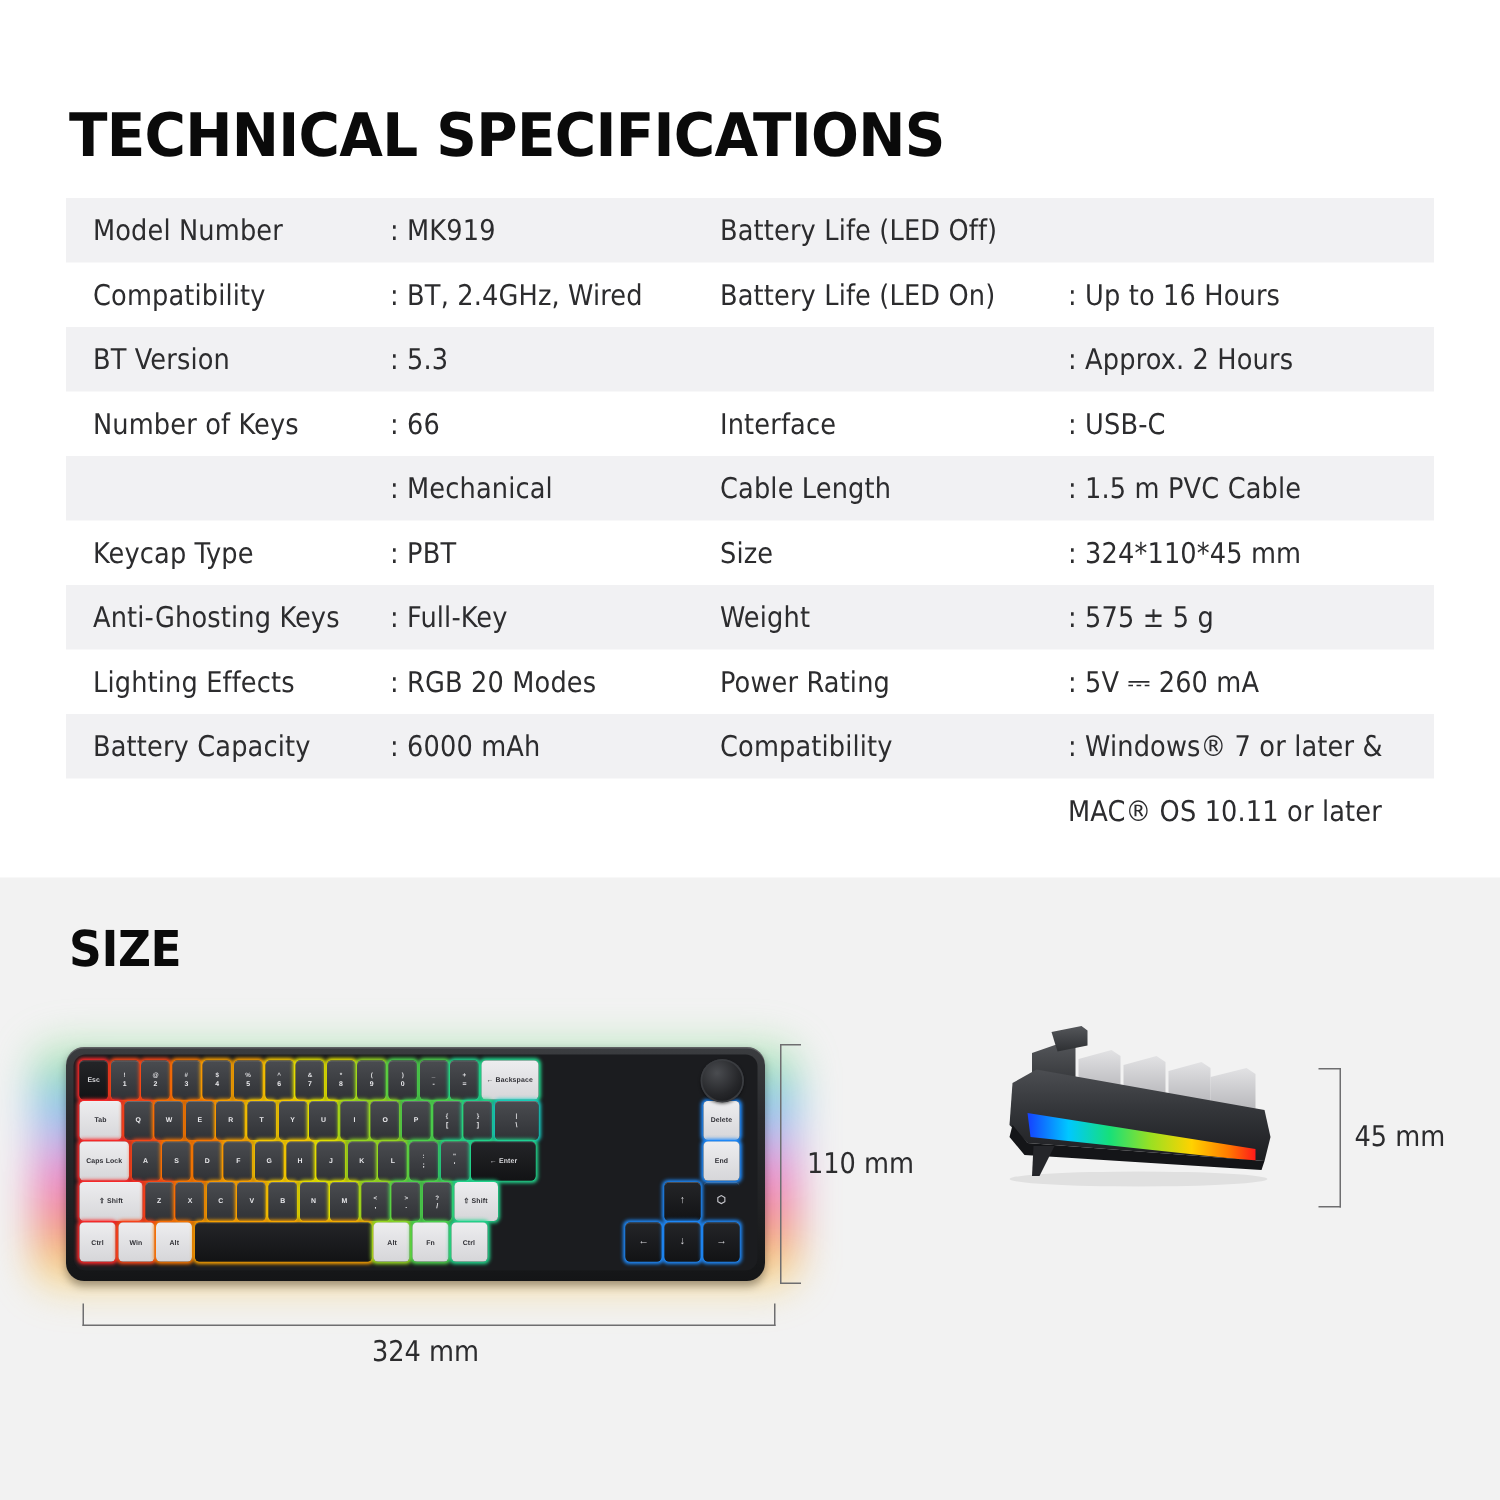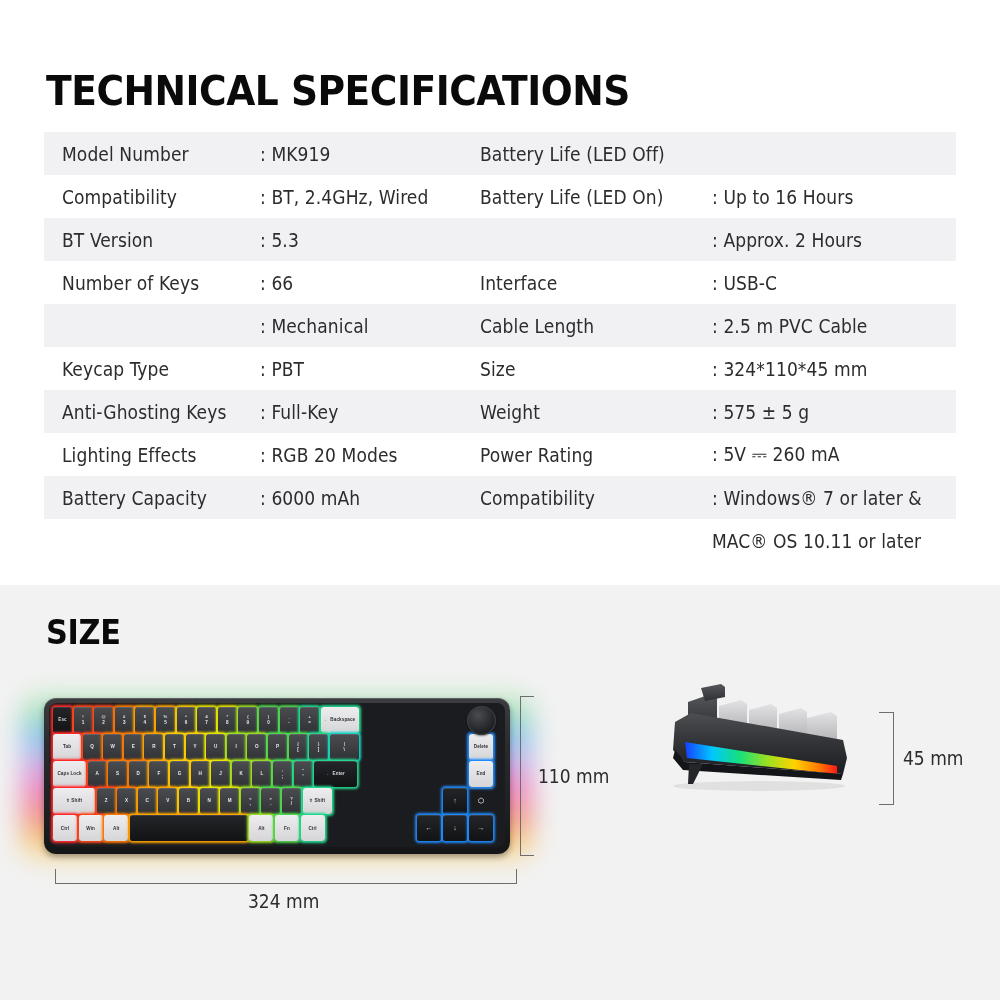--- a/index.html
+++ b/index.html
@@ -127,21 +127,21 @@
       <div class="srow">
         <div class="cell c-lab1">Number of Keys</div>
         <div class="cell c-val1">: 66</div>
         <div class="cell c-lab2">Interface</div>
         <div class="cell c-val2">: USB-C</div>
       </div>
 
       <div class="srow alt">
         <div class="cell c-val1">: Mechanical</div>
         <div class="cell c-lab2">Cable Length</div>
-        <div class="cell c-val2">: 2.5 m PVC Cable</div>
+        <div class="cell c-val2">: 1.5 m PVC Cable</div>
       </div>
 
       <div class="srow">
         <div class="cell c-lab1">Keycap Type</div>
         <div class="cell c-val1">: PBT</div>
         <div class="cell c-lab2">Size</div>
         <div class="cell c-val2">: 324*110*45 mm</div>
       </div>
 
       <div class="srow alt">

